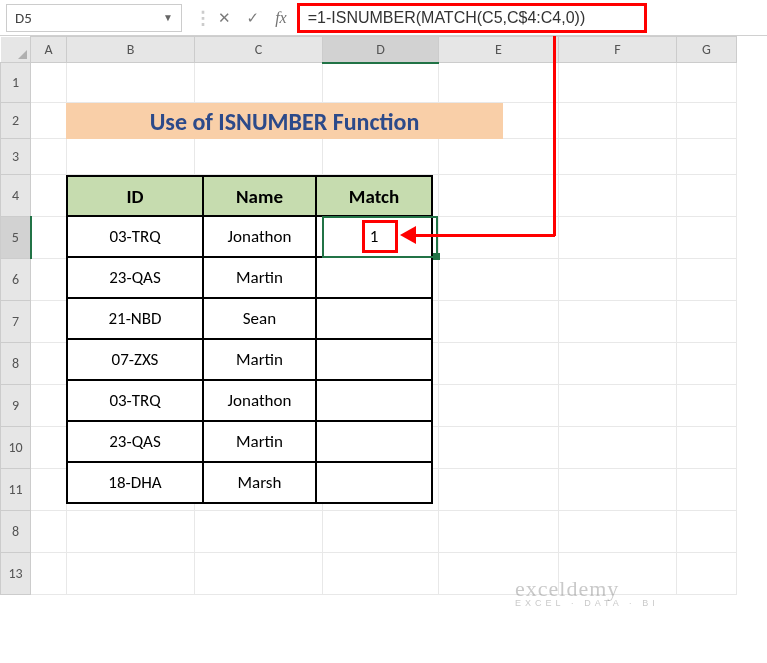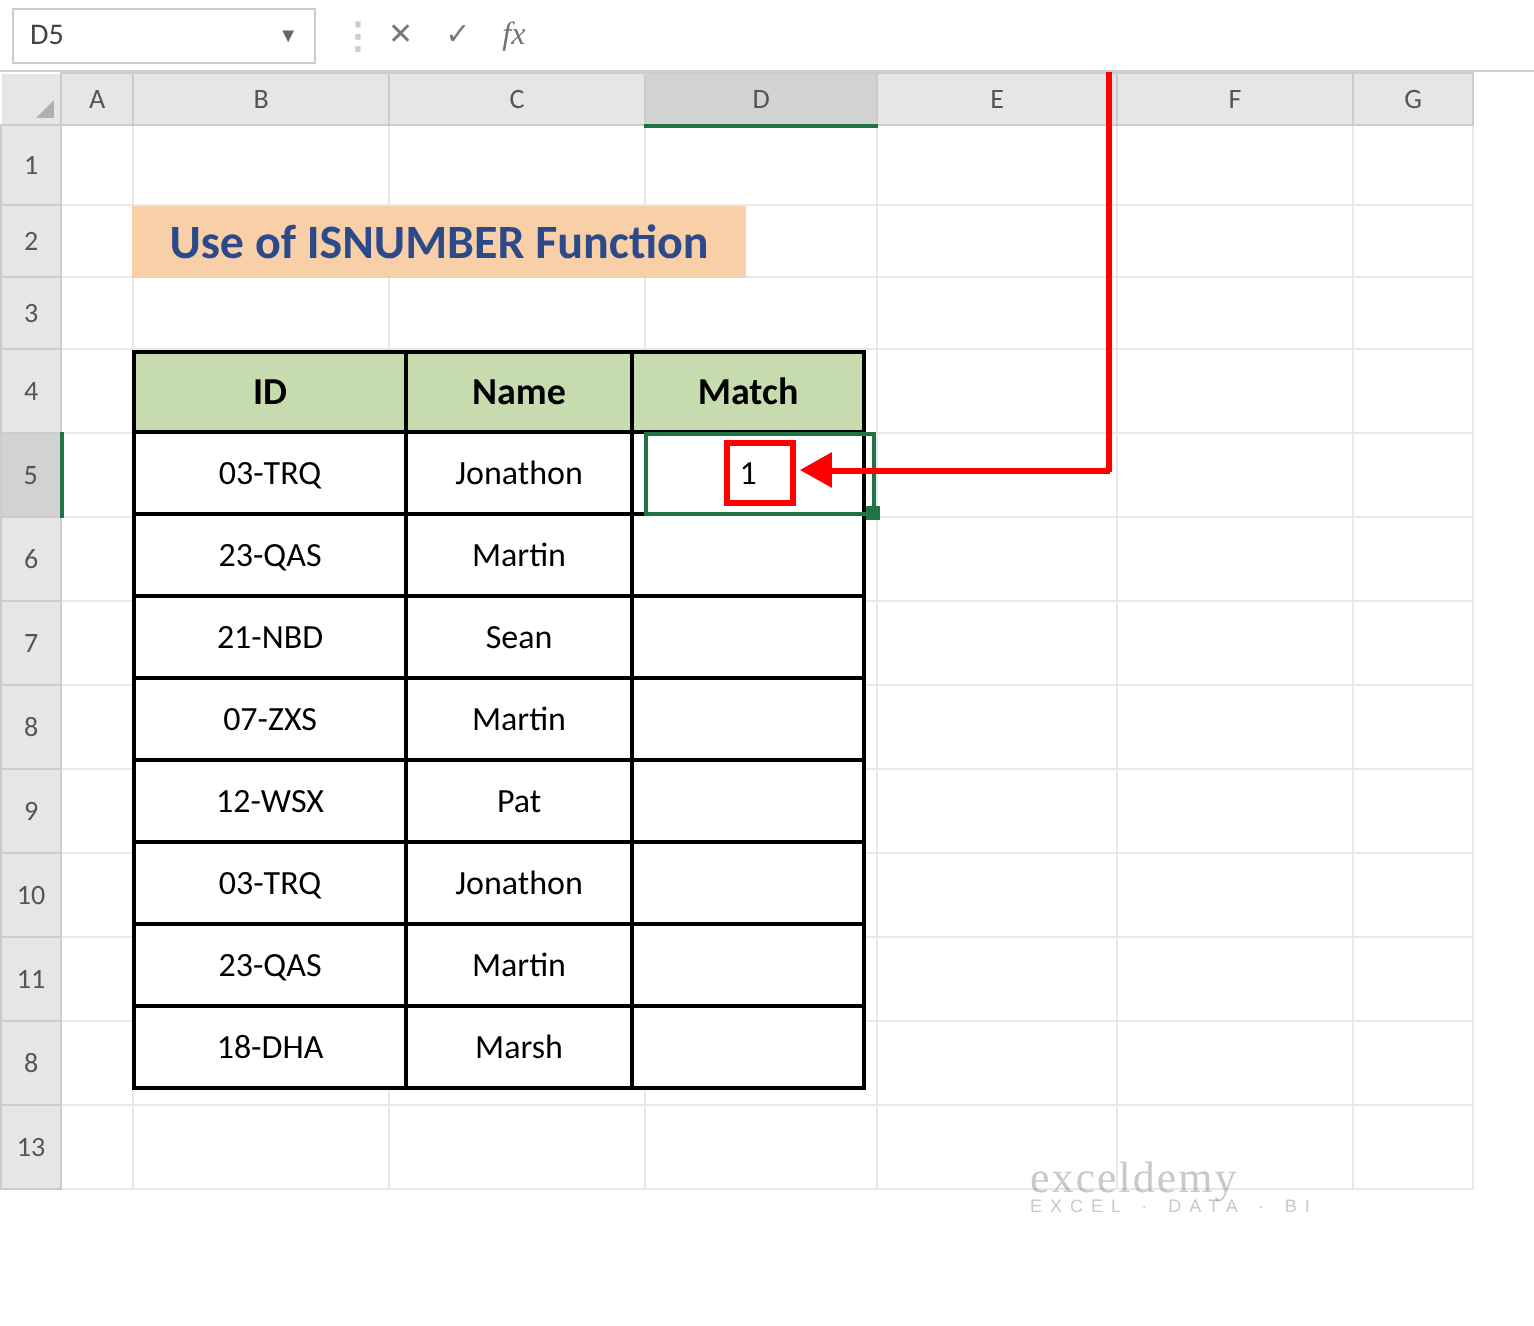--- a/index.html
+++ b/index.html
@@ -13,21 +13,21 @@
     overflow: hidden;
   }
   .formula-bar {
     display: flex;
     align-items: center;
     border-bottom: 1px solid #d0d0d0;
     height: 36px;
     background: #fff;
   }
   .name-box {
-    width: 152px;
+    width: 176px;
     height: 28px;
     border: 1px solid #ccc;
     margin: 0 6px;
     display: flex;
     align-items: center;
     padding: 0 8px;
     font-size: 15px;
     position: relative;
     background: #fff;
   }
@@ -187,20 +187,23 @@
 <div class="formula-bar">
   <div class="name-box">
     <span class="nb-text">D5</span>
     <span class="nb-drop">▼</span>
   </div>
   <span class="fb-sep">⋮</span>
   <div class="fb-btns">
     <span>✕</span>
     <span>✓</span>
     <span class="fb-fx">fx</span>
+  </div>
+  <div class="formula-input-wrap">
+    <div class="formula-input">=1-ISNUMBER(MATCH(C5,C$4:C4,0))</div>
   </div>
 </div>
 
 <div class="sheet-area">
   <table class="grid">
     <tbody>
         <tr>
       <th class="corner"></th>
       <th class="colh cA">A</th>
       <th class="colh cB">B</th>
@@ -336,21 +339,21 @@
           <td class="cell cB"></td>
           <td class="cell cC"></td>
           <td class="cell cD"></td>
           <td class="cell cE"></td>
           <td class="cell cF"></td>
           <td class="cell cG"></td>
         </tr>
   </tbody>
     </table>
 
-  <div class="title-span" style="top:67px; left:66px; width:307px; height:36px;">Use of ISNUMBER Function</div>
+  <div class="title-span" style="top:67px; left:66px; width:437px; height:36px;">Use of ISNUMBER Function</div>
 
   <table class="data-table" style="top:139px; left:66px;">
     <tbody>
         <tr>
       <th class="colID">ID</th>
       <th class="colName">Name</th>
       <th class="colMatch">Match</th>
     </tr>
     <tr>
           <td>03-TRQ</td>
@@ -366,25 +369,20 @@
           <td>21-NBD</td>
           <td>Sean</td>
           <td></td>
         </tr>
     <tr>
           <td>07-ZXS</td>
           <td>Martin</td>
           <td></td>
         </tr>
     <tr>
-          <td>12-WSX</td>
-          <td>Pat</td>
-          <td></td>
-        </tr>
-    <tr>
           <td>03-TRQ</td>
           <td>Jonathon</td>
           <td></td>
         </tr>
     <tr>
           <td>23-QAS</td>
           <td>Martin</td>
           <td></td>
         </tr>
     <tr>

